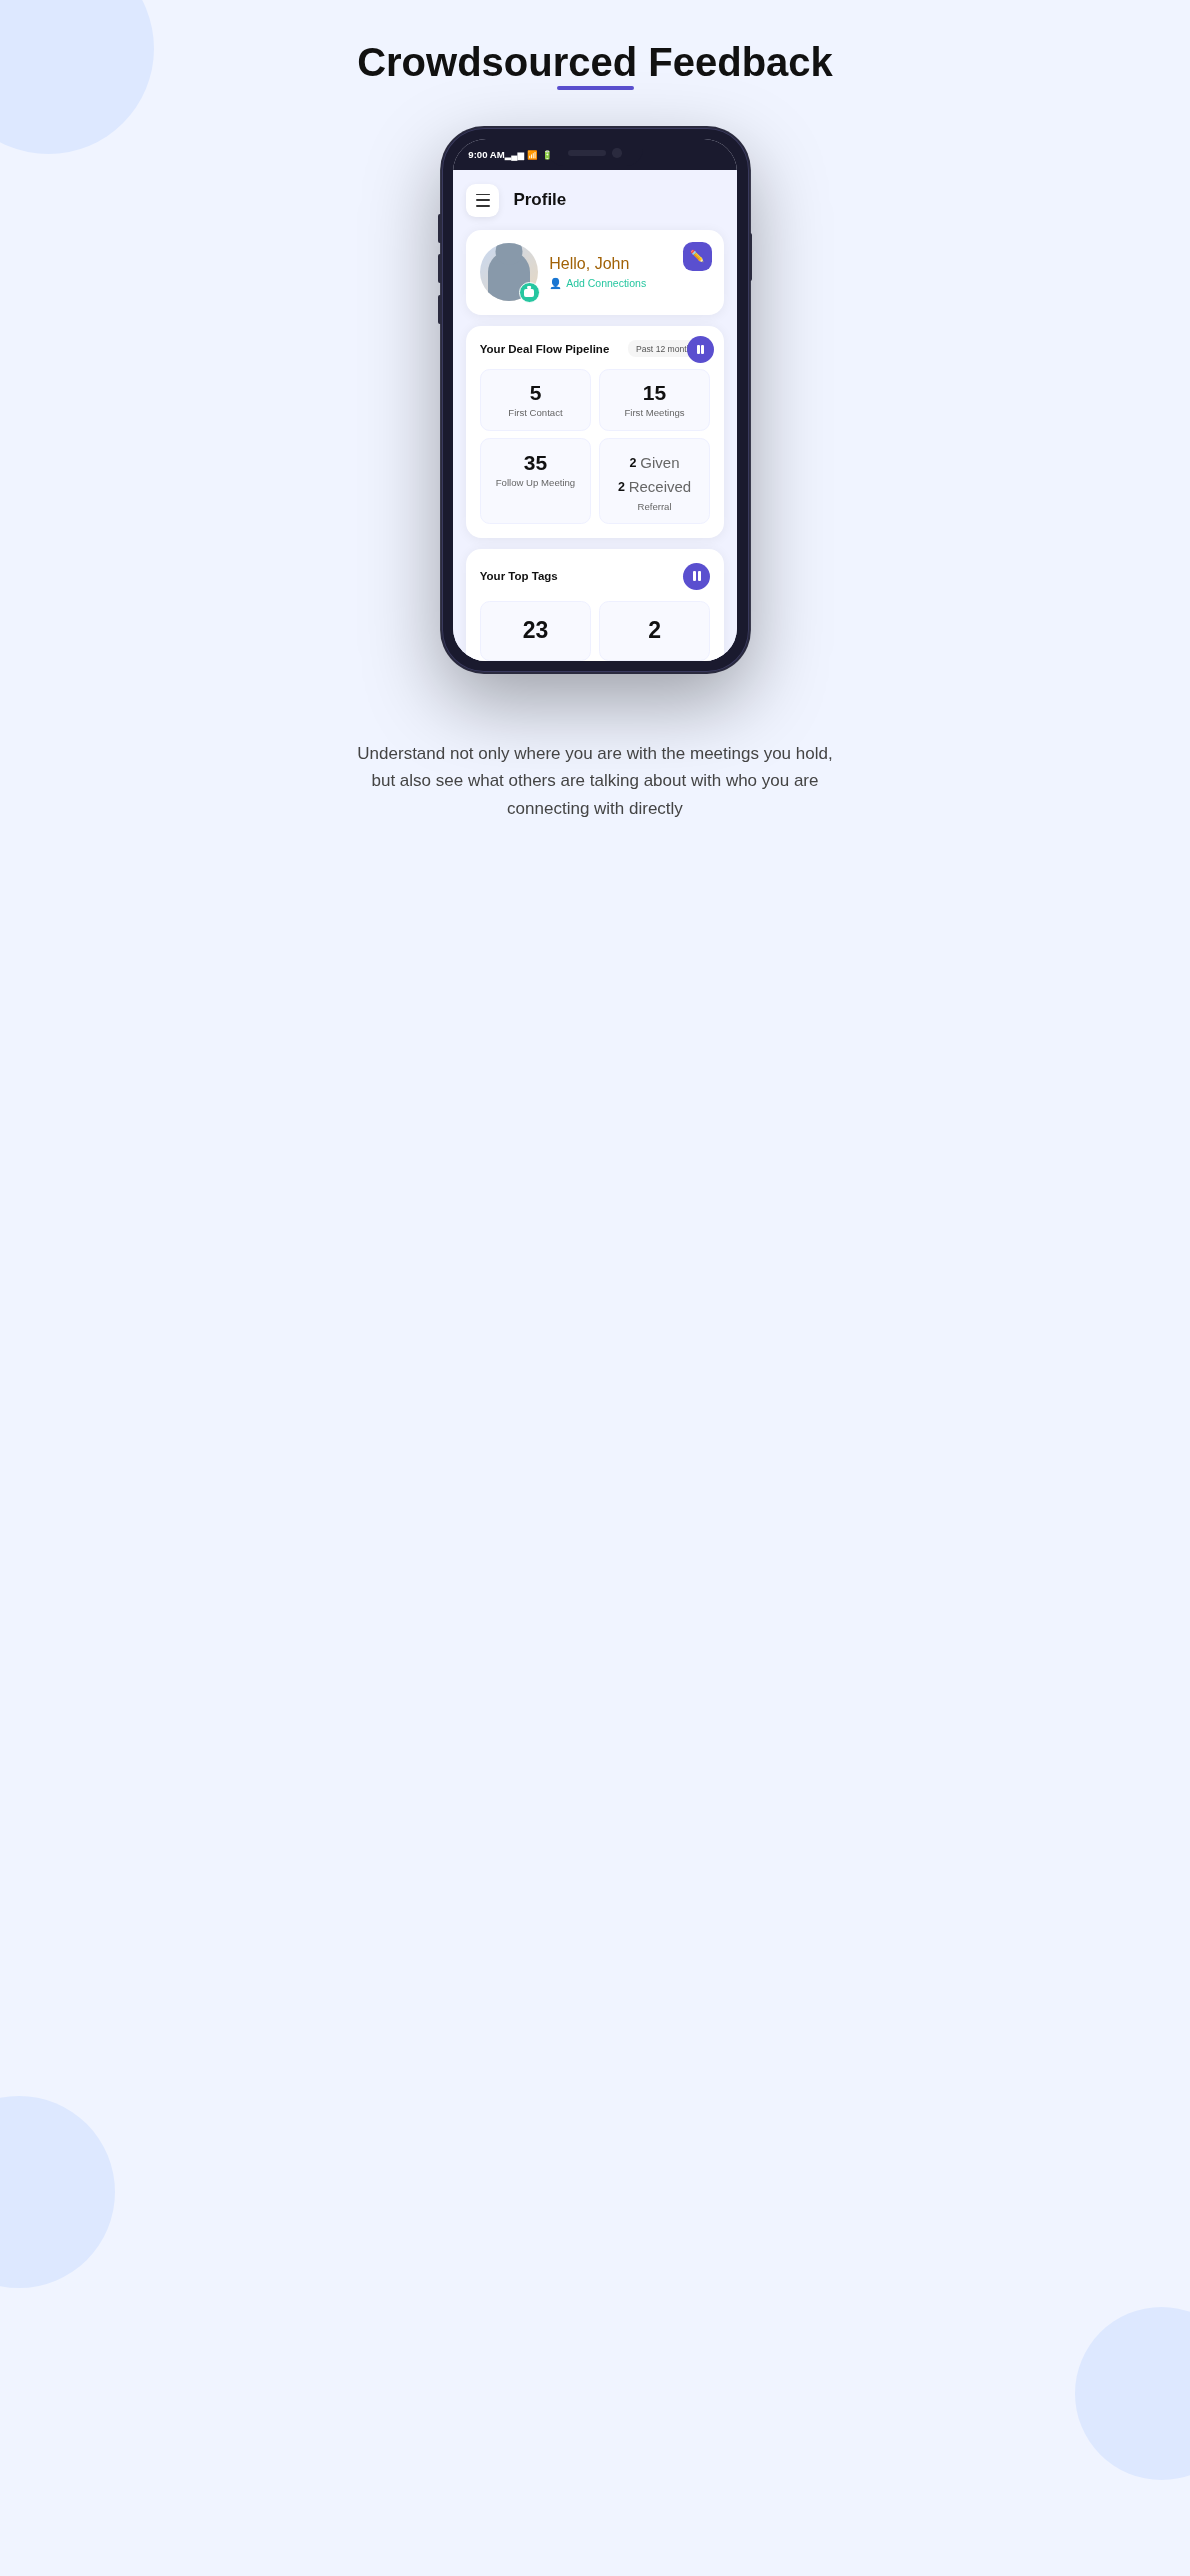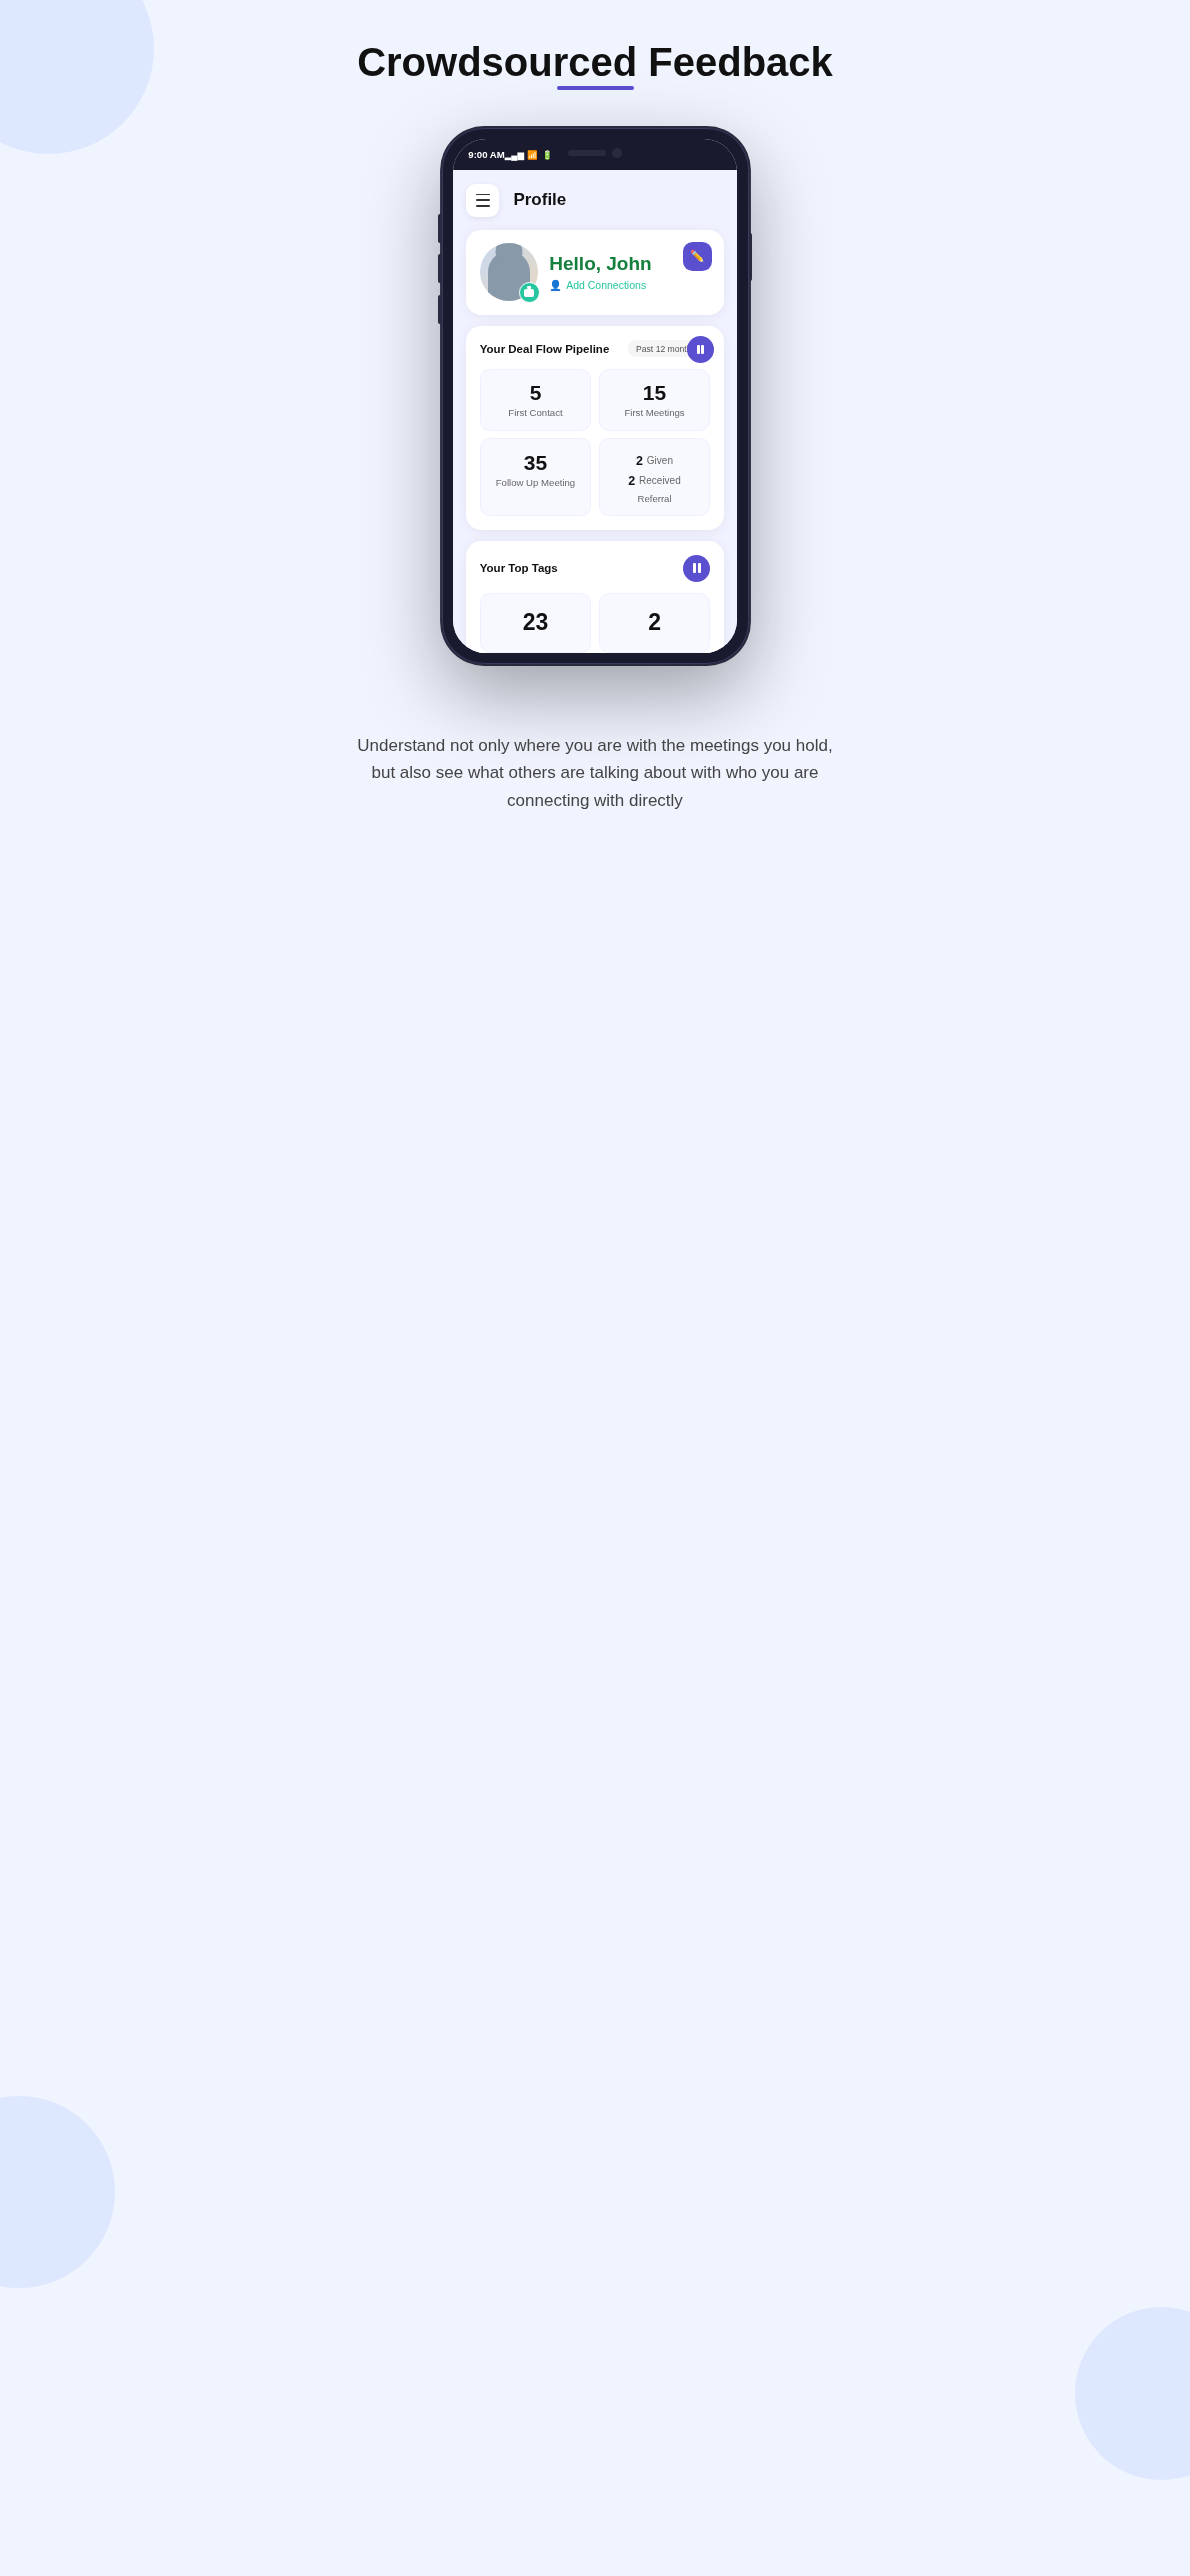--- a/index.html
+++ b/index.html
@@ -262,23 +262,23 @@
       content: '';
       position: absolute;
       top: -2.9px; left: 50%;
       transform: translateX(-50%);
       width: 3.8px; height: 2.9px;
       background: #fff;
       border-radius: 1px;
     }
     .profile-info { flex: 1; }
     .profile-name {
-      font-size: 19px;
-      font-weight: 700;
-      color: #15803d;
+      font-size: 16px;
+      font-weight: 400;
+      color: #a16207;
       margin-bottom: 3.8px;
     }
     .add-connections {
       display: flex;
       align-items: center;
       gap: 3.8px;
       color: #26c6a0;
       font-size: 10.5px;
       font-weight: 500;
     }
@@ -419,21 +419,21 @@
       justify-content: center;
       gap: 3.8px;
       line-height: 1.6;
     }
     .ref-num {
       font-size: 12.5px;
       font-weight: 800;
       color: #111;
     }
     .ref-label {
-      font-size: 10px;
+      font-size: 15px;
       color: #666;
     }
     .pipeline-pause {
       position: absolute;
       top: 9.6px; right: 9.6px;
       width: 27px; height: 27px;
       background: #5a4fcf;
       border-radius: 50%;
       display: flex;
       align-items: center;

